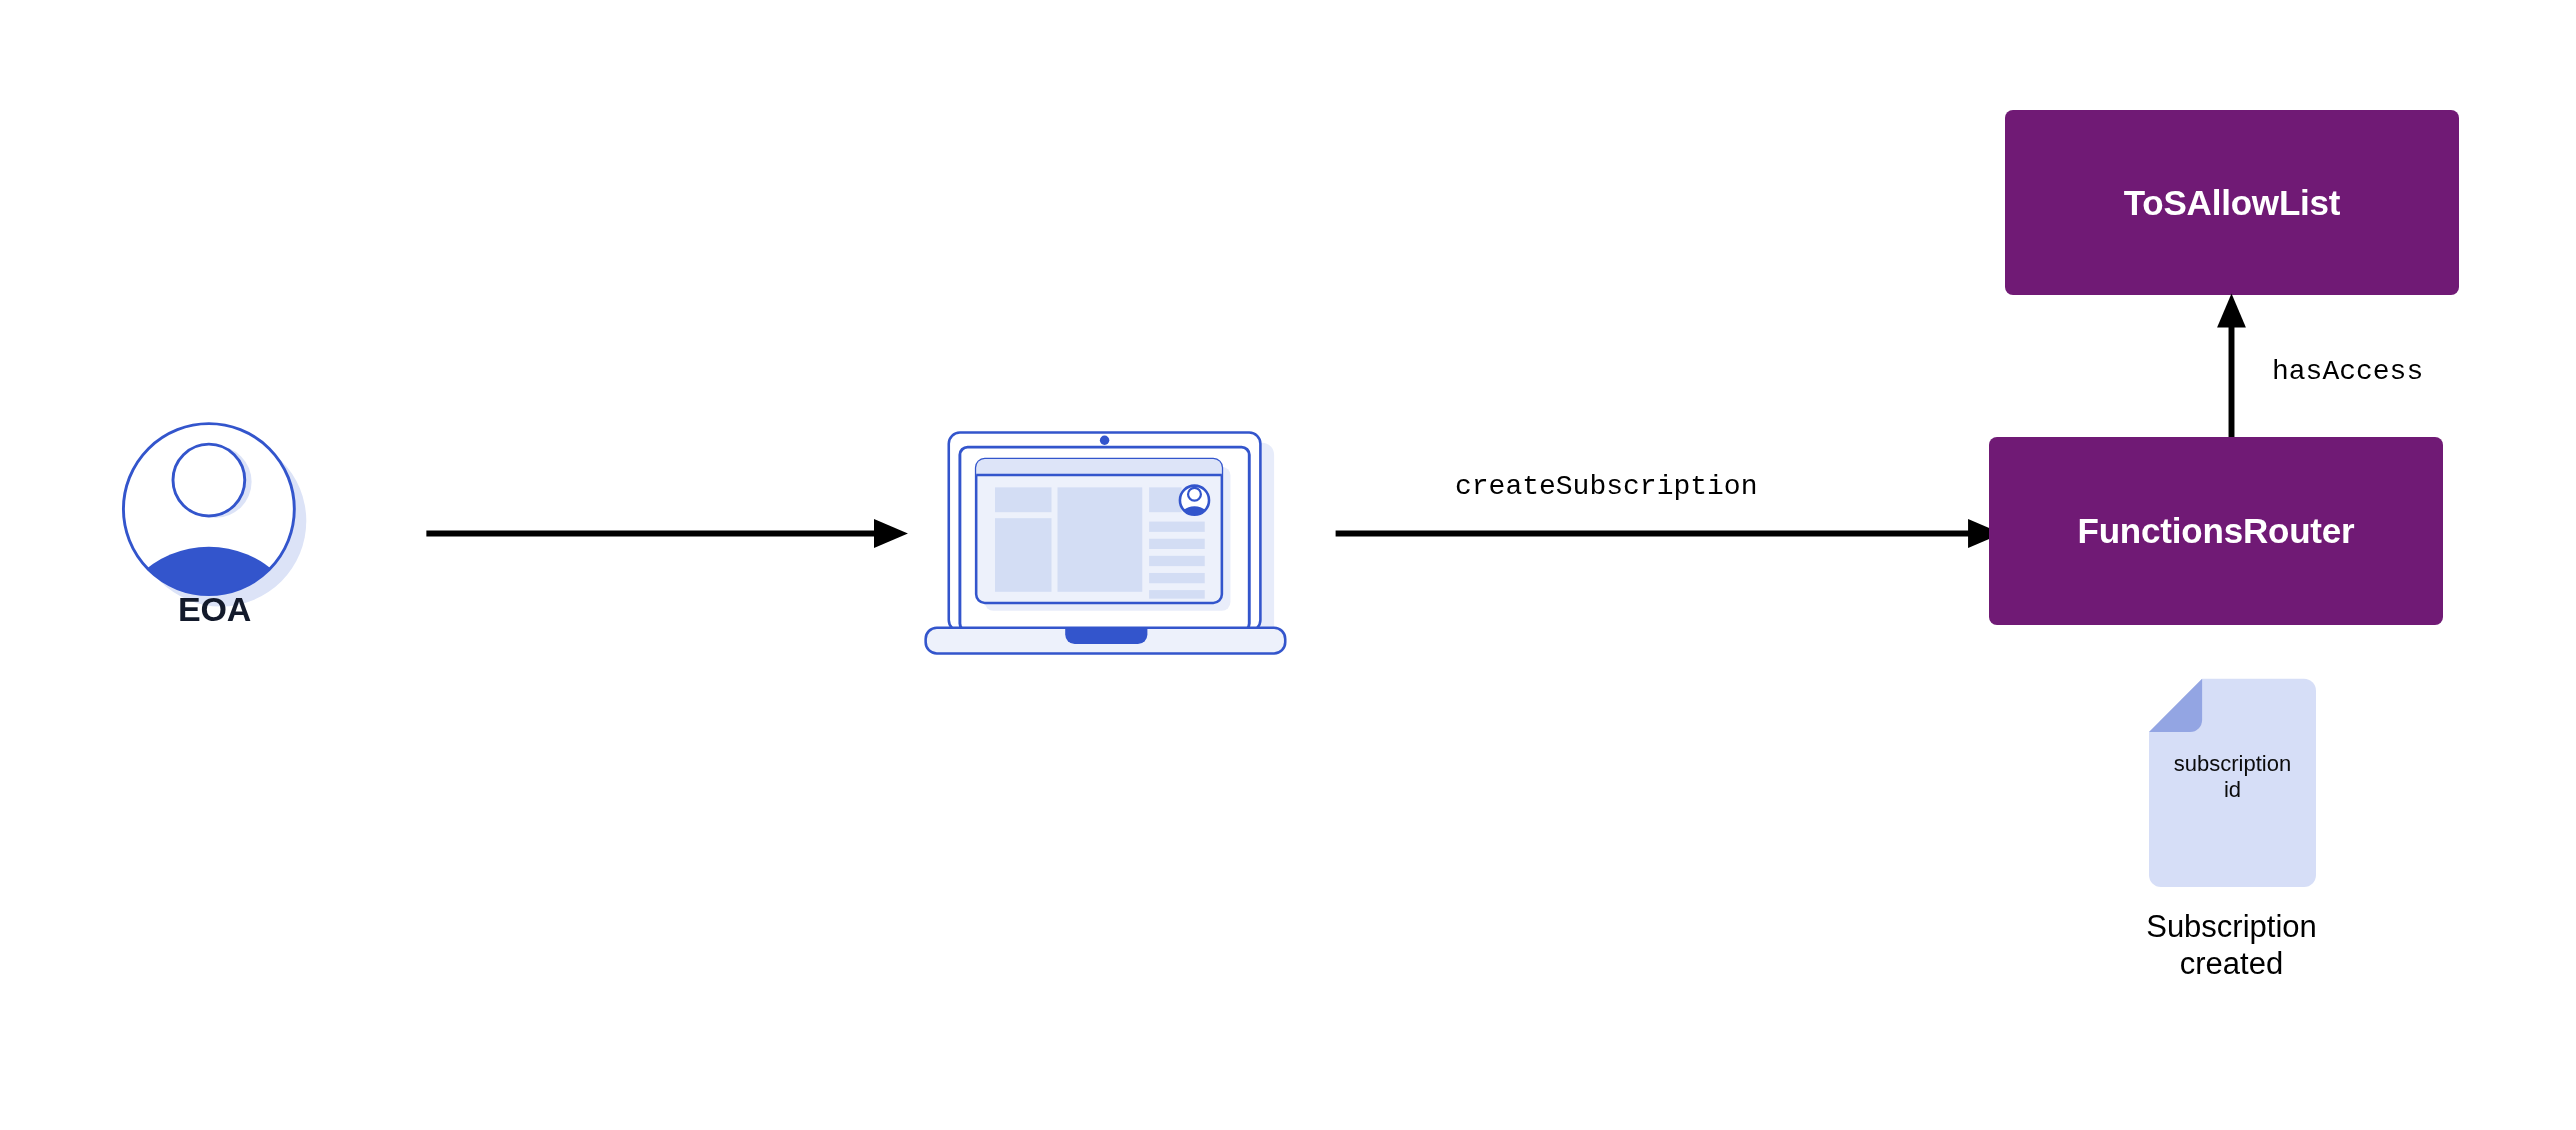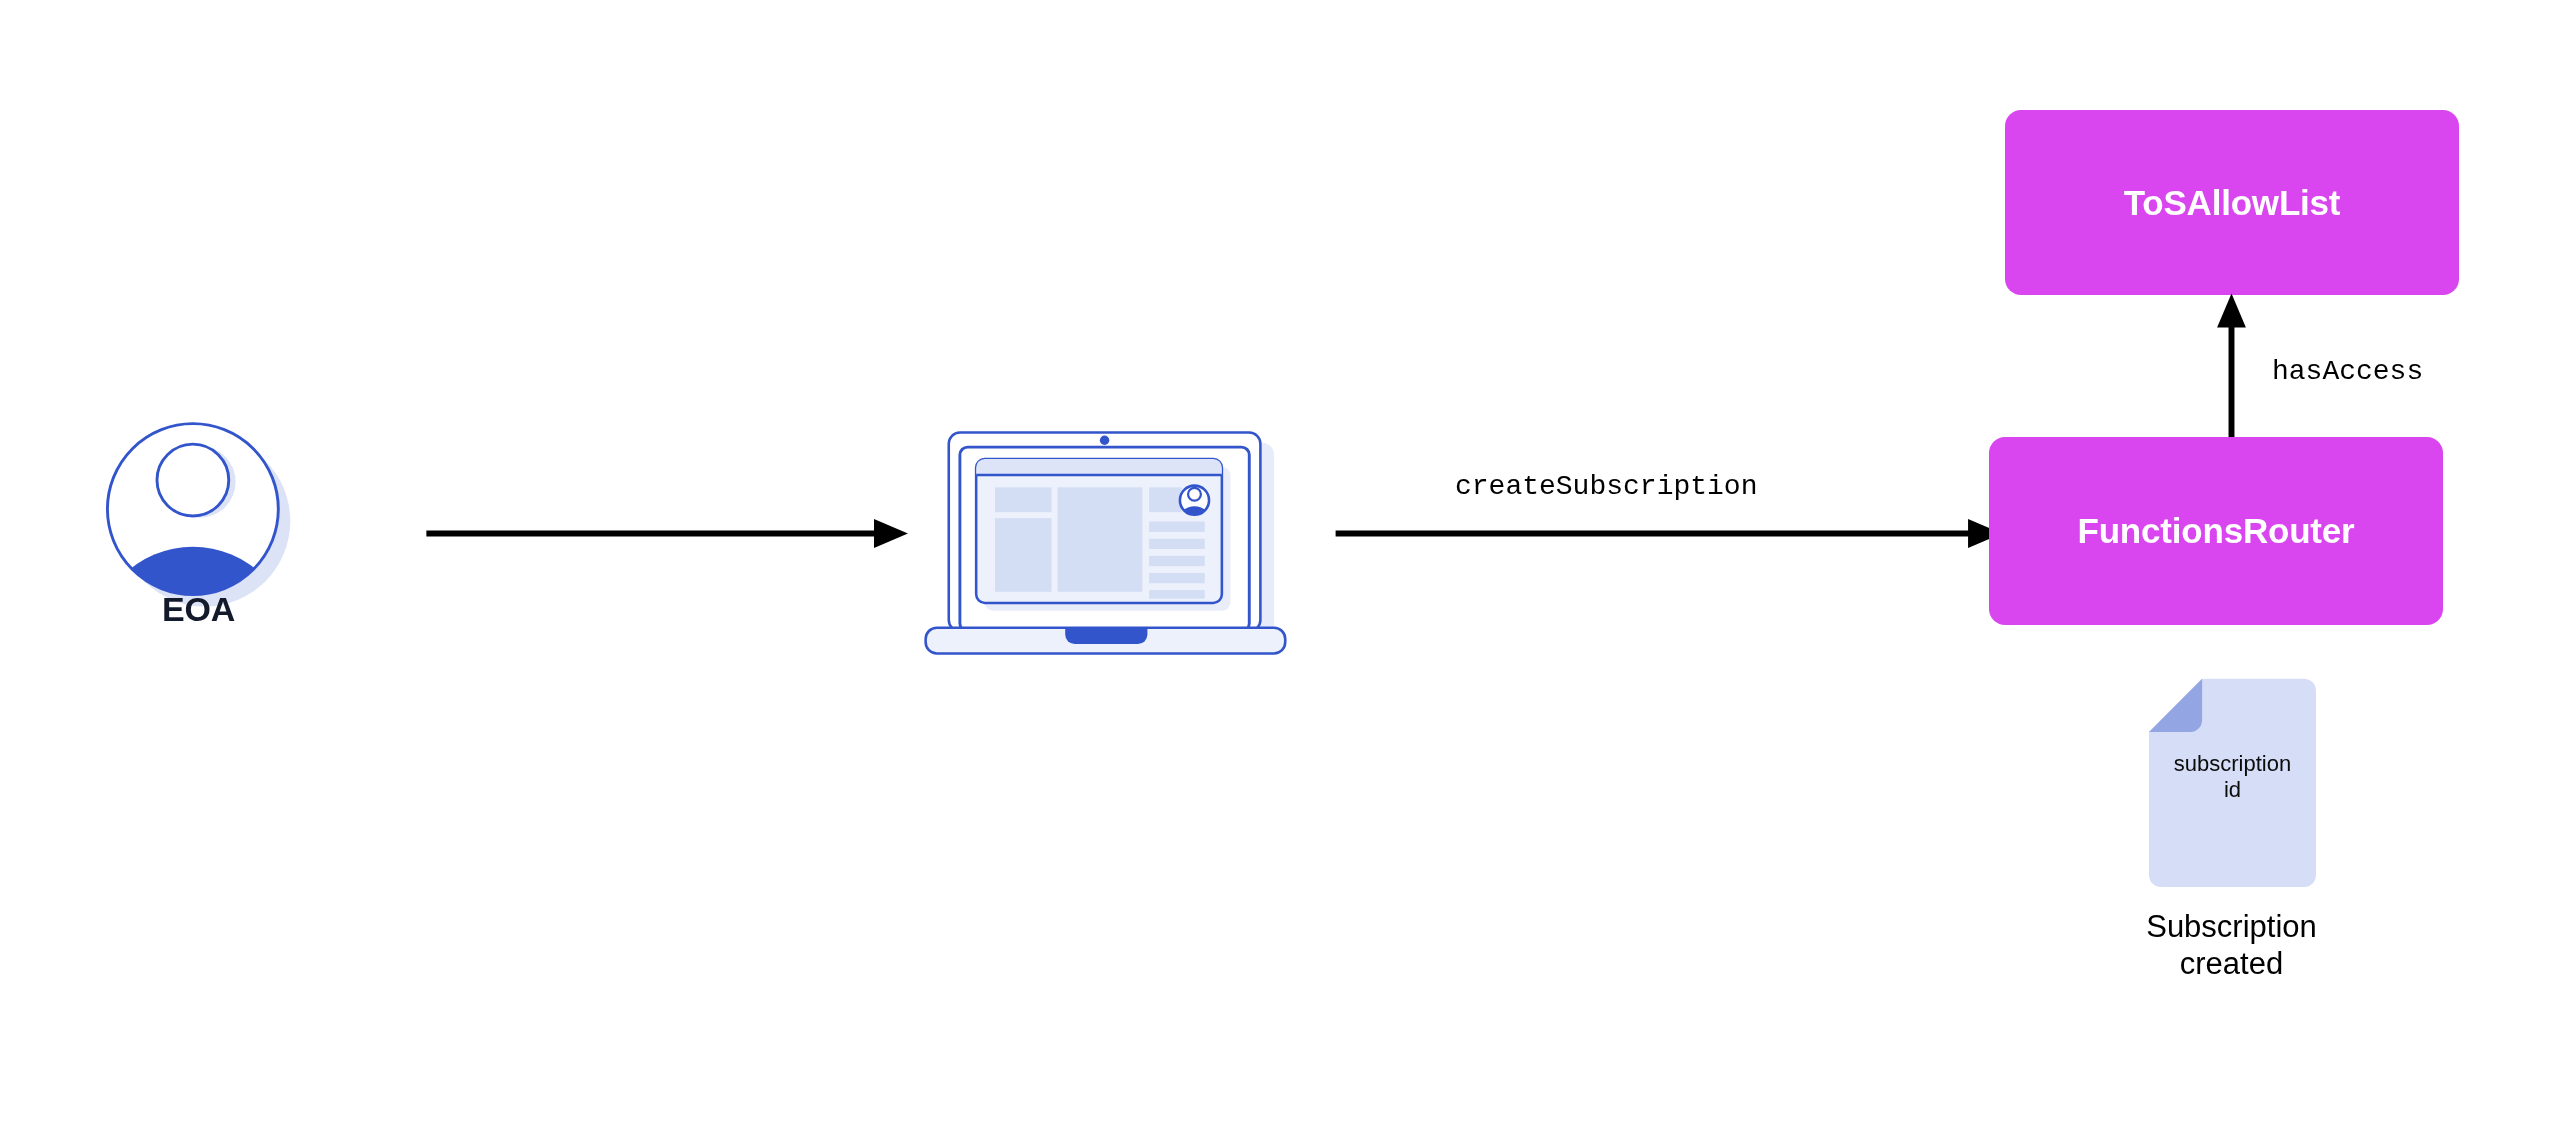--- a/index.html
+++ b/index.html
@@ -28,30 +28,30 @@
     text-align: center;
     font-family: "Liberation Sans", sans-serif;
     font-weight: bold;
     font-size: 34px;
     color: #131A2B;
     letter-spacing: -0.3px;
     white-space: nowrap;
   }
 
   
-  #eoa-actor { left: 104px; top: 420px; width: 188px; height: 197px; }
+  #eoa-actor { left: 120px; top: 420px; width: 188px; height: 197px; }
 
   
   #frontend-laptop { left: 921px; top: 424px; width: 386px; height: 244px; }
 
   
   .contract-box {
     position: absolute;
-    background: #d946ef;
-    border-radius: 16px;
+    background: #701a75;
+    border-radius: 8px;
     display: flex;
     align-items: center;
     justify-content: center;
   }
   .contract-box .box-label {
     font-family: "Liberation Sans", sans-serif;
     font-weight: bold;
     font-size: 35px;
     color: #ffffff;
     letter-spacing: -0.2px;

